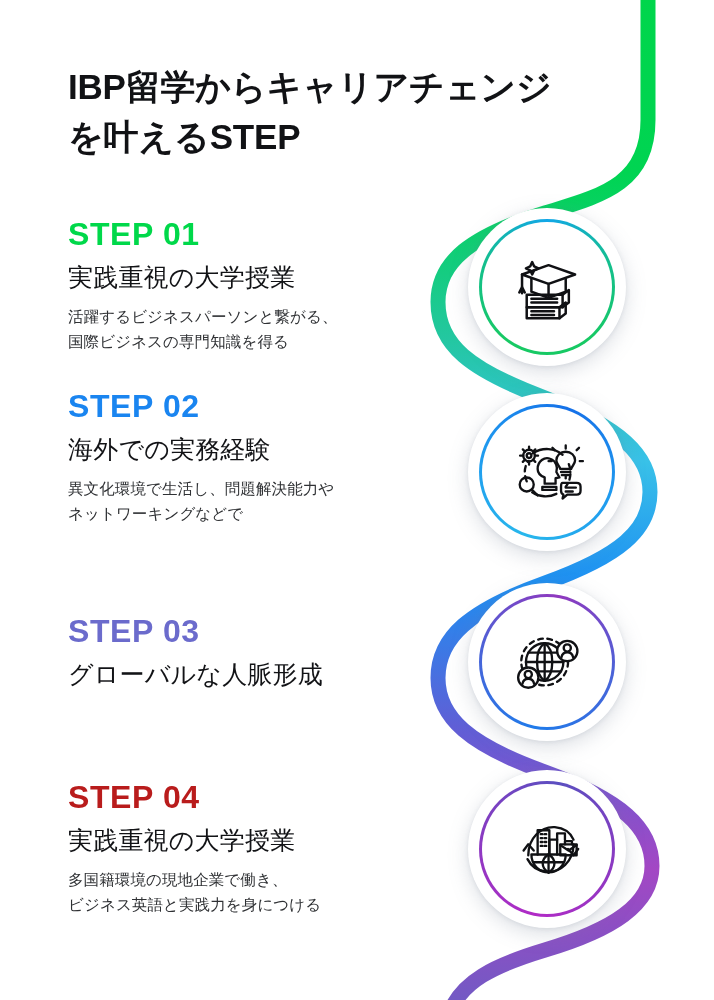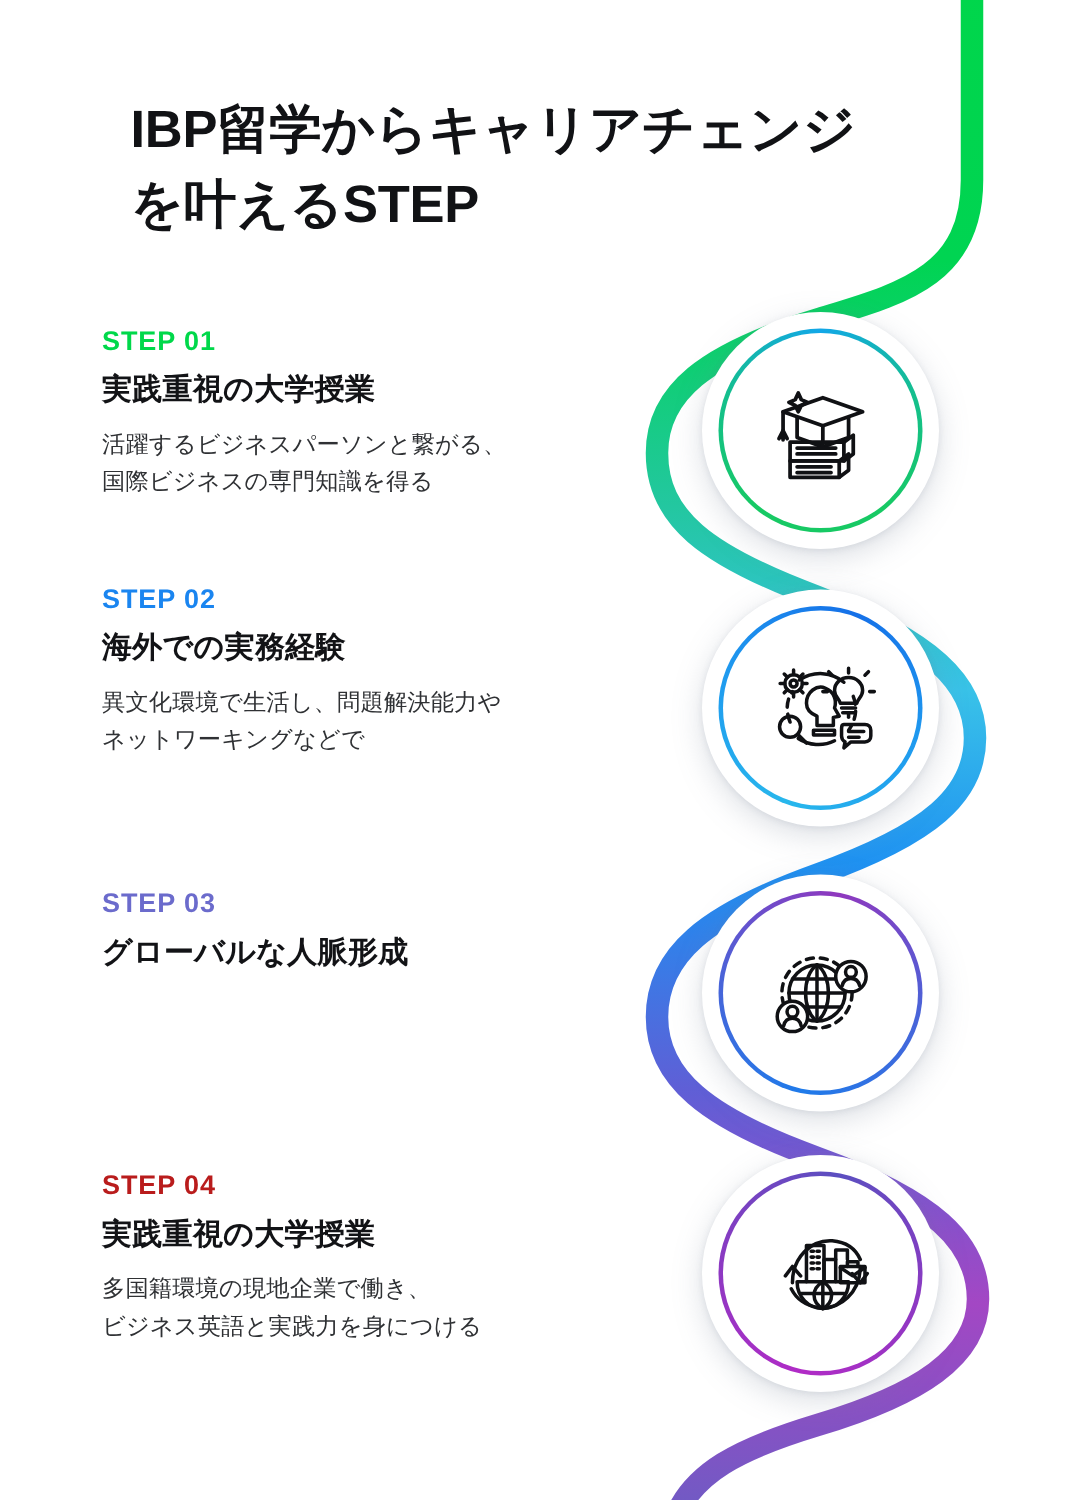--- a/index.html
+++ b/index.html
@@ -11,31 +11,31 @@
   }
   #stage{position:absolute;inset:0;width:714px;height:1000px;}
 
   
   .ribbon-layer{position:absolute;left:0;top:0;width:714px;height:1000px;z-index:1;}
 
   
   .title{
     position:absolute;left:68px;top:62px;width:530px;
     font-size:35px;font-weight:700;line-height:1.42;
-    letter-spacing:-0.2px;color:#111215;z-index:4;white-space:pre-line;margin-left:19px;
+    letter-spacing:-0.2px;color:#111215;z-index:4;white-space:pre-line;
   }
 
   
   .step{position:absolute;left:68px;width:390px;z-index:4;}
   .step-label{
-    font-size:18px;font-weight:700;letter-spacing:0.6px;
+    font-size:32px;font-weight:700;letter-spacing:0.6px;
     line-height:1;margin:0 0 13px 0;
   }
   .step-title{
-    font-size:20px;font-weight:700;color:#121316;
+    font-size:25px;font-weight:400;color:#121316;
     line-height:1.18;margin:0 0 11px 0;letter-spacing:0.2px;
   }
   .step-desc{
     font-size:15.5px;font-weight:400;color:#2f3134;
     line-height:1.62;margin:0;white-space:pre-line;letter-spacing:0.1px;
   }
 
   
   .circle{
     position:absolute;width:136px;height:136px;border-radius:50%;
@@ -95,21 +95,21 @@
 国際ビジネスの専門知識を得る</div>
   </div>
 
   <div class="step" style="top:390px">
     <div class="step-label" style="color:#1A85F0">STEP 02</div>
     <div class="step-title">海外での実務経験</div>
     <div class="step-desc">異文化環境で生活し、問題解決能力や
 ネットワーキングなどで</div>
   </div>
 
-  <div class="step" style="top:593px">
+  <div class="step" style="top:615px">
     <div class="step-label" style="color:#6B6BCC">STEP 03</div>
     <div class="step-title">グローバルな人脈形成</div>
   </div>
 
   <div class="step" style="top:781px">
     <div class="step-label" style="color:#b91c1c">STEP 04</div>
     <div class="step-title">実践重視の大学授業</div>
     <div class="step-desc">多国籍環境の現地企業で働き、
 ビジネス英語と実践力を身につける</div>
   </div>

